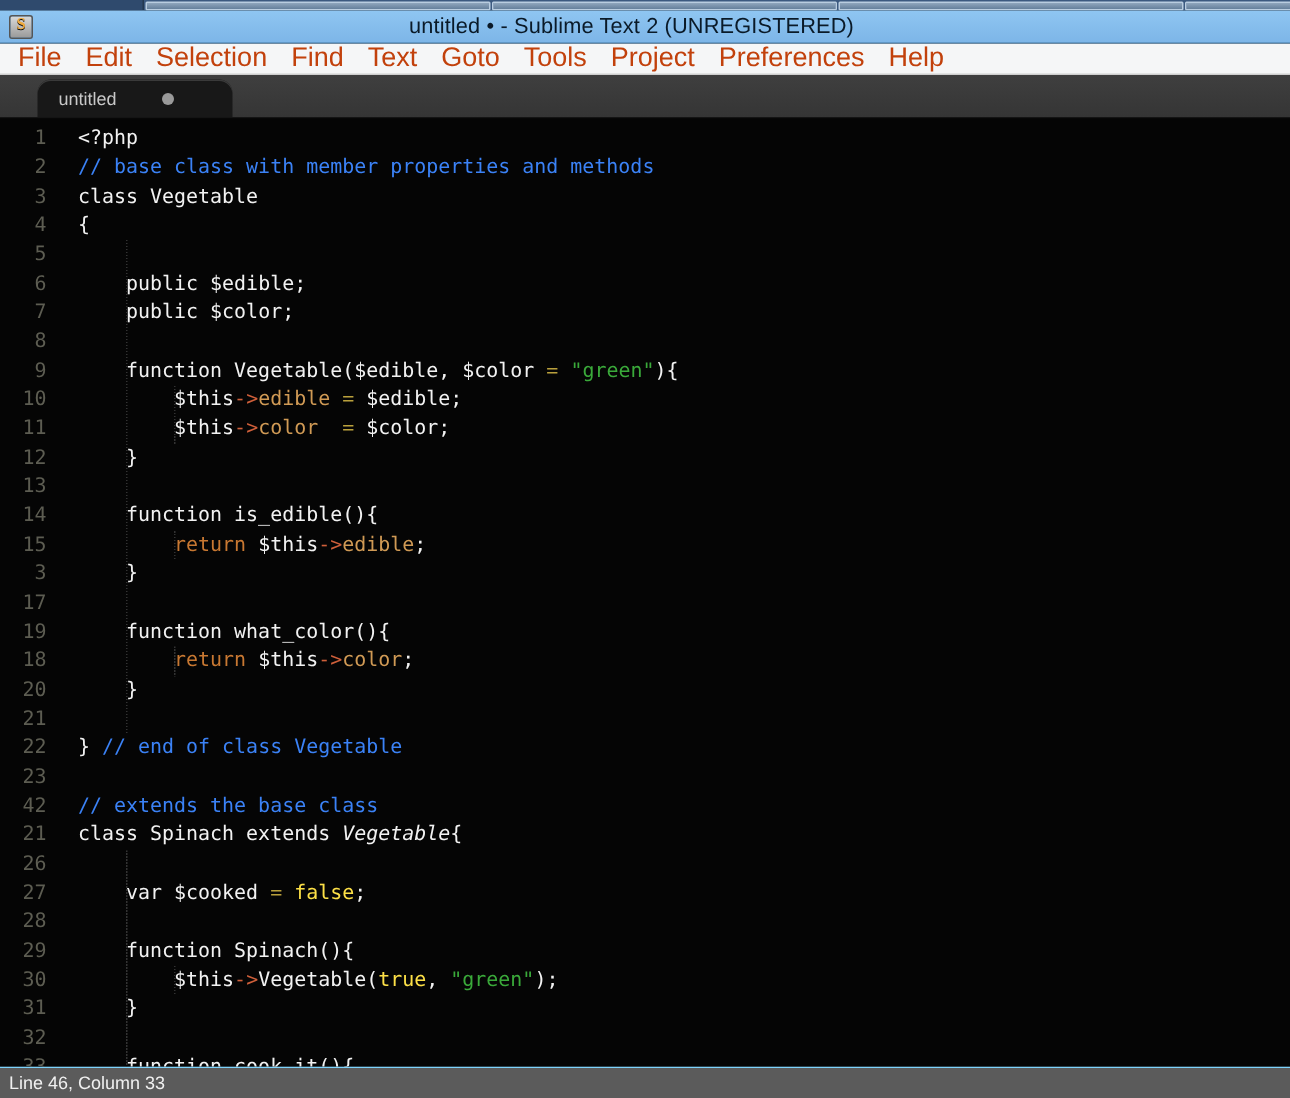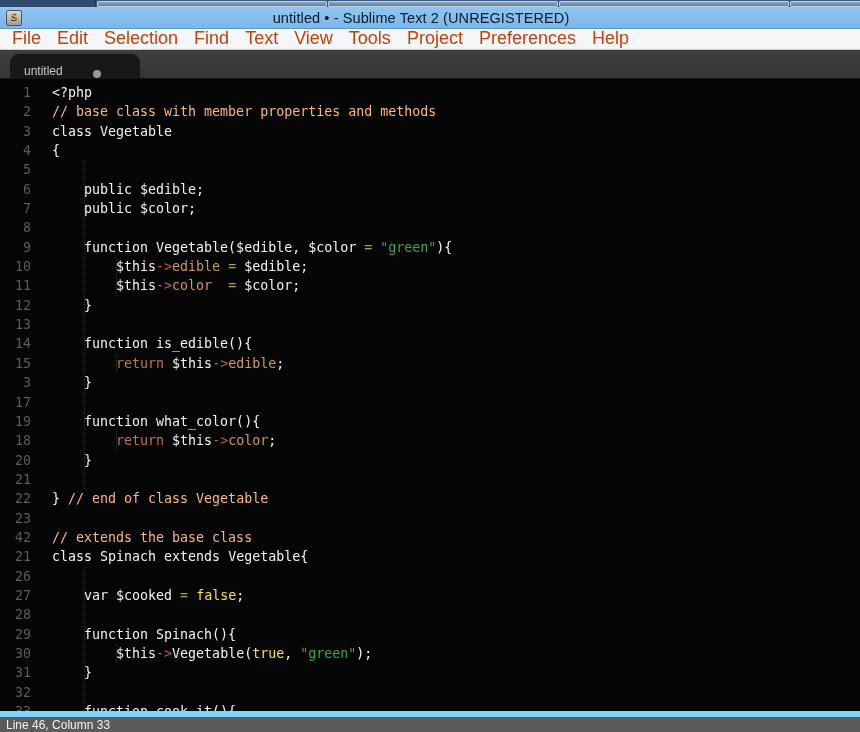--- a/index.html
+++ b/index.html
@@ -123,24 +123,25 @@
     border-bottom: 1px solid #141414;
     box-sizing: border-box;
   }
   .tab {
     height: 25px;
     min-width: 130px;
     background: #1c1c1c;
     border-top-left-radius: 9px;
     border-top-right-radius: 9px;
     display: flex;
-    align-items: flex-end;
+    align-items: center;
     padding: 0 12px 0 14px;
     position: relative;
     box-sizing: border-box;
+    margin-left: 15px;
   }
   .tab.active {
     background: #181818;
     box-shadow: inset 0 1px 0 #3a3a3a;
   }
   .tab-label {
     font-size: 12px;
     color: #c8c8c8;
     font-family: "Liberation Sans", sans-serif;
     white-space: nowrap;
@@ -185,45 +186,45 @@
     flex: 1 1 auto;
     white-space: pre;
     color: #f2f2f2;
     padding-left: 12px;
     box-sizing: border-box;
     position: relative;
   }
   .code .ln { height: 19.35px; }
 
   
-  .t-comment { color: #fdba74; text-align: center; }
+  .t-comment { color: #3b82f6; text-align: center; }
   .t-string  { color: #3aa93a; }
   .t-ctrl    { color: #c87832; }
   .t-prop    { color: #d09a55; }
   .t-arrow   { color: #cf5f3a; }
   .t-op      { color: #b9a03c; }
   .t-const   { color: #fde047; }
-  .t-ital    { color: #f2f2f2; }
+  .t-ital    { color: #f2f2f2; font-style: italic; }
   .t-plain   { color: #f2f2f2; }
 
   
   .guide {
     position: absolute;
     width: 1px;
     background: repeating-linear-gradient(to bottom, #333 0 1px, transparent 1px 2px);
     left: 12px;
     pointer-events: none;
   }
 
   
   .statusbar {
     height: 21px;
     flex: 0 0 auto;
     background: #5b5b5b;
-    border-top: 6px solid #7dd3fc;
+    border-top: 1px solid #7dd3fc;
     display: flex;
     align-items: center;
     padding-left: 6px;
     box-sizing: border-box;
   }
   .status-text {
     font-size: 12px;
     color: #f0f0f0;
     font-family: "Liberation Sans", sans-serif;
   }
@@ -247,21 +248,21 @@
     <div class="app-icon"></div>
     <div class="title-text">untitled • - Sublime Text 2 (UNREGISTERED)</div>
   </div>
 
   <div class="menubar" id="menubar">
       <div class="menu-item">File</div>
       <div class="menu-item">Edit</div>
       <div class="menu-item">Selection</div>
       <div class="menu-item">Find</div>
       <div class="menu-item">Text</div>
-      <div class="menu-item">View</div>
+      <div class="menu-item">Goto</div>
       <div class="menu-item">Tools</div>
       <div class="menu-item">Project</div>
       <div class="menu-item">Preferences</div>
       <div class="menu-item">Help</div>
     </div>
 
   <div class="tabbar" id="tabbar">
       <div class="tab active">
         <span class="tab-label">untitled</span>
         <span class="tab-dirty"></span>

